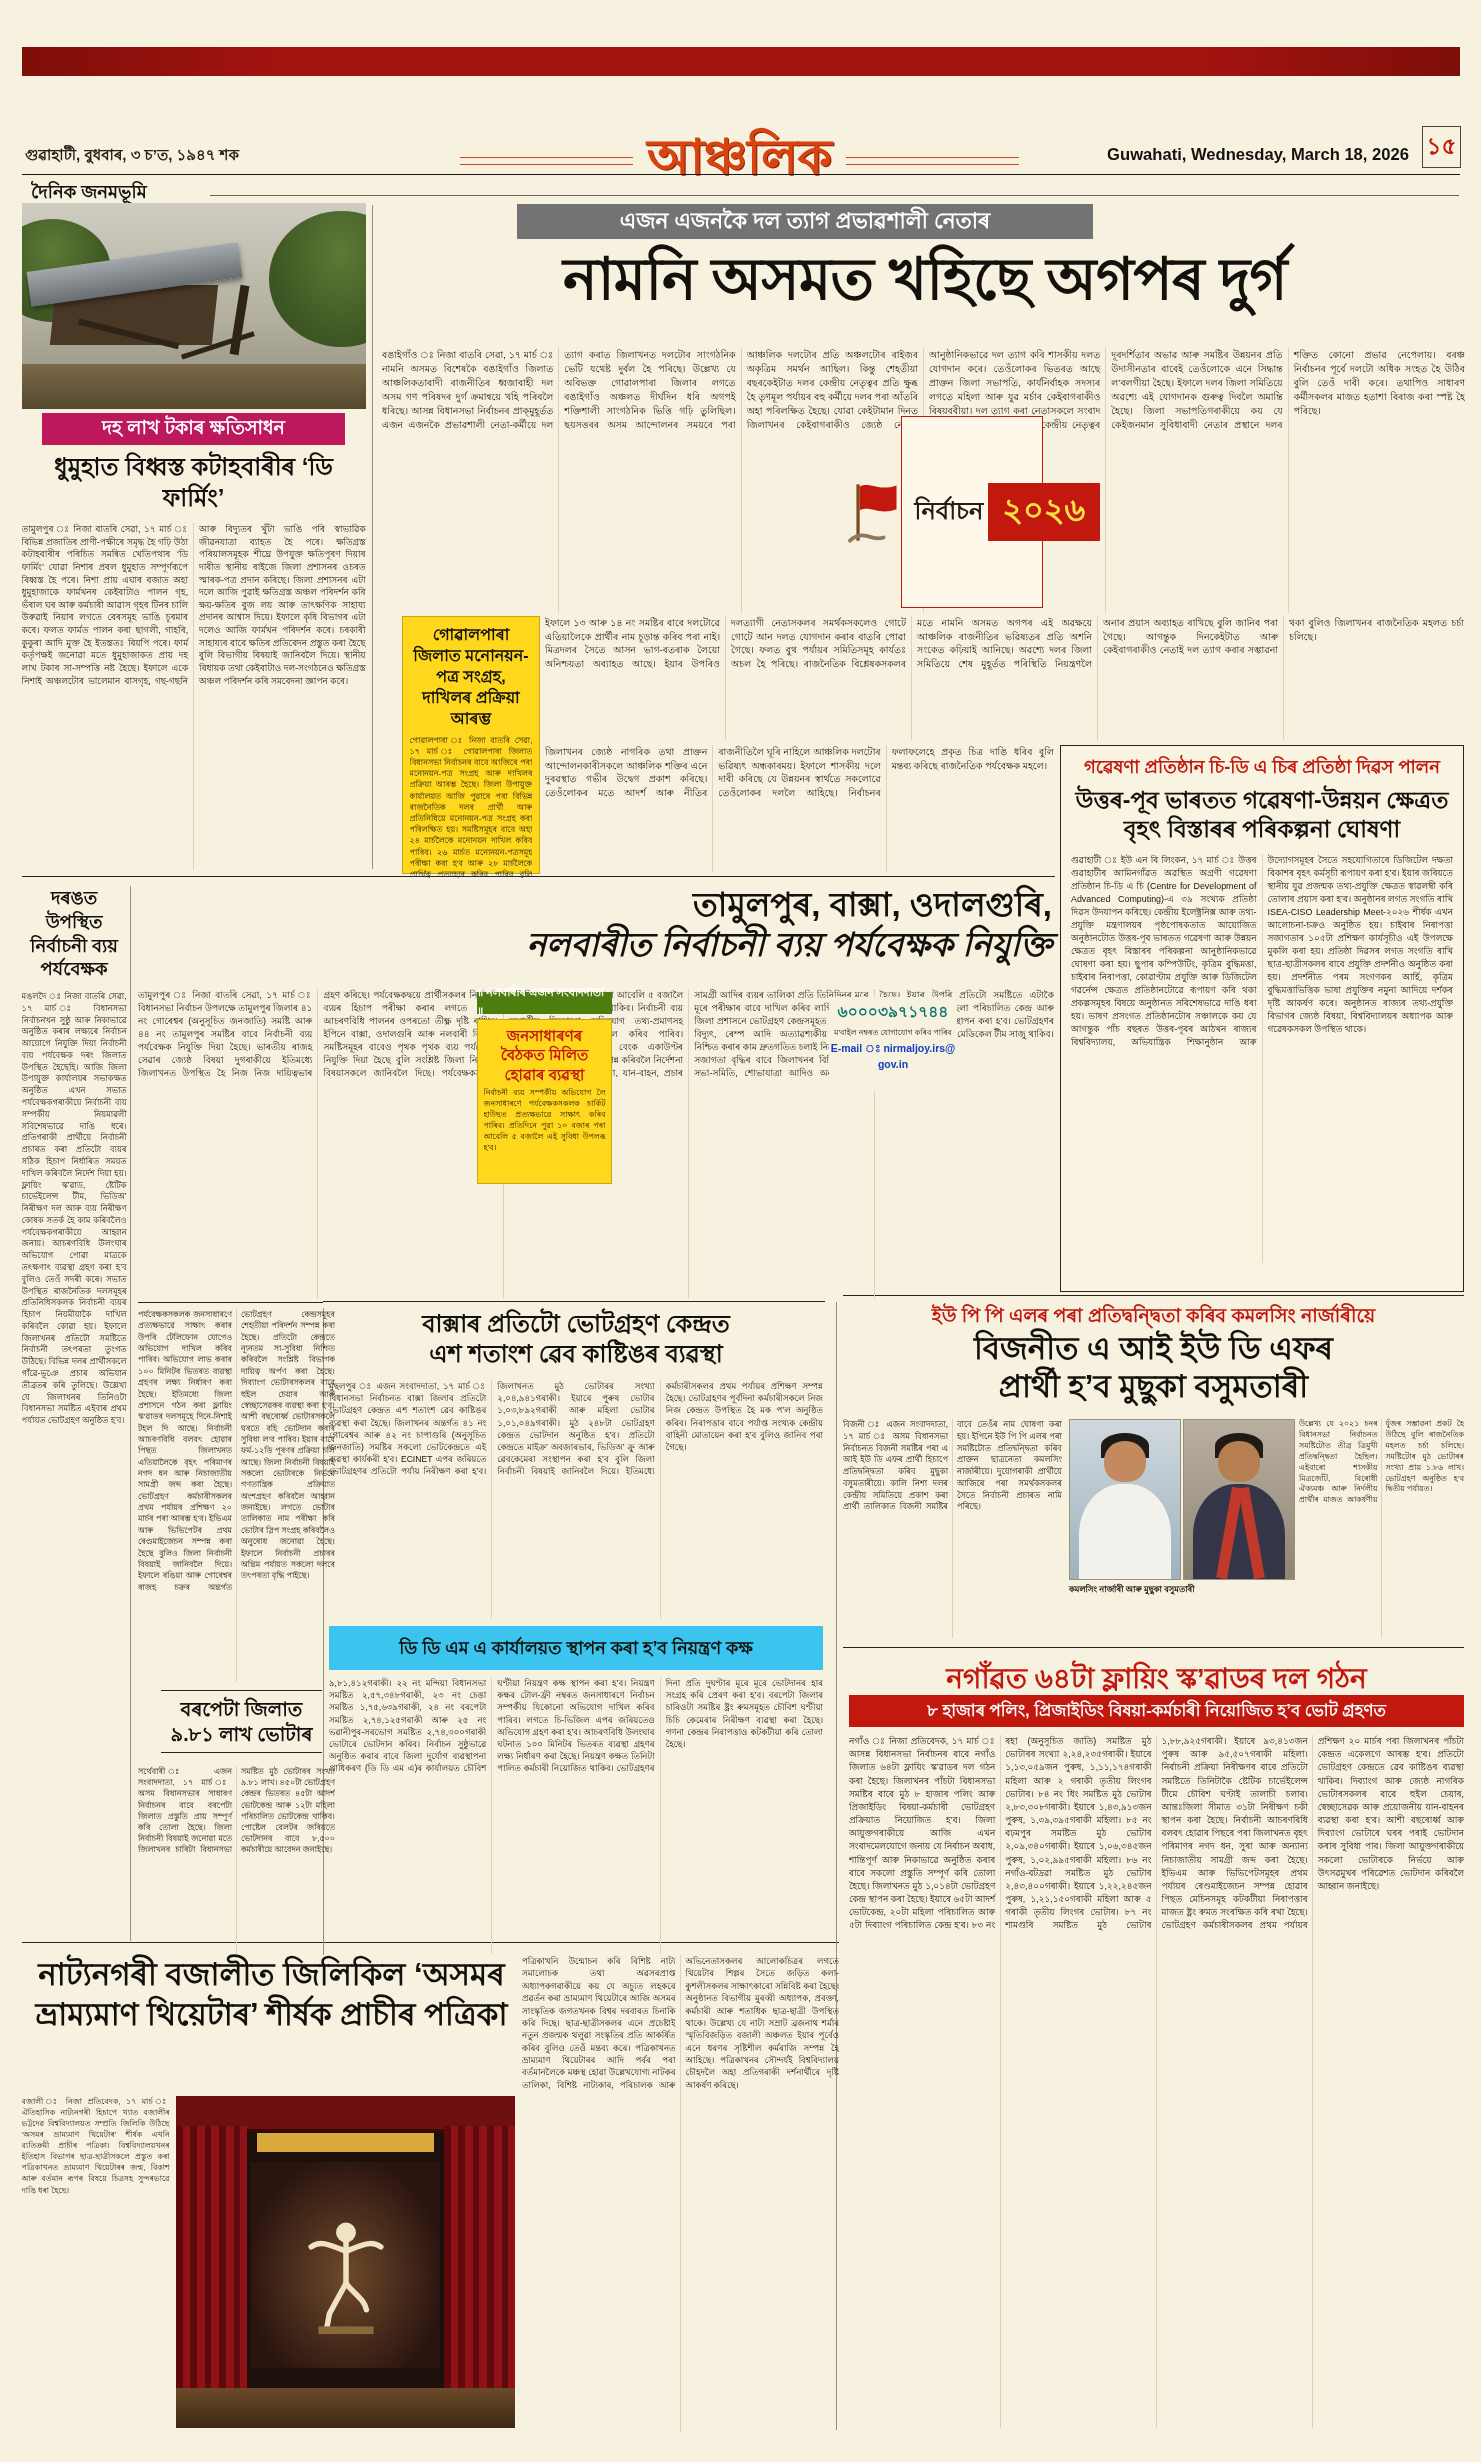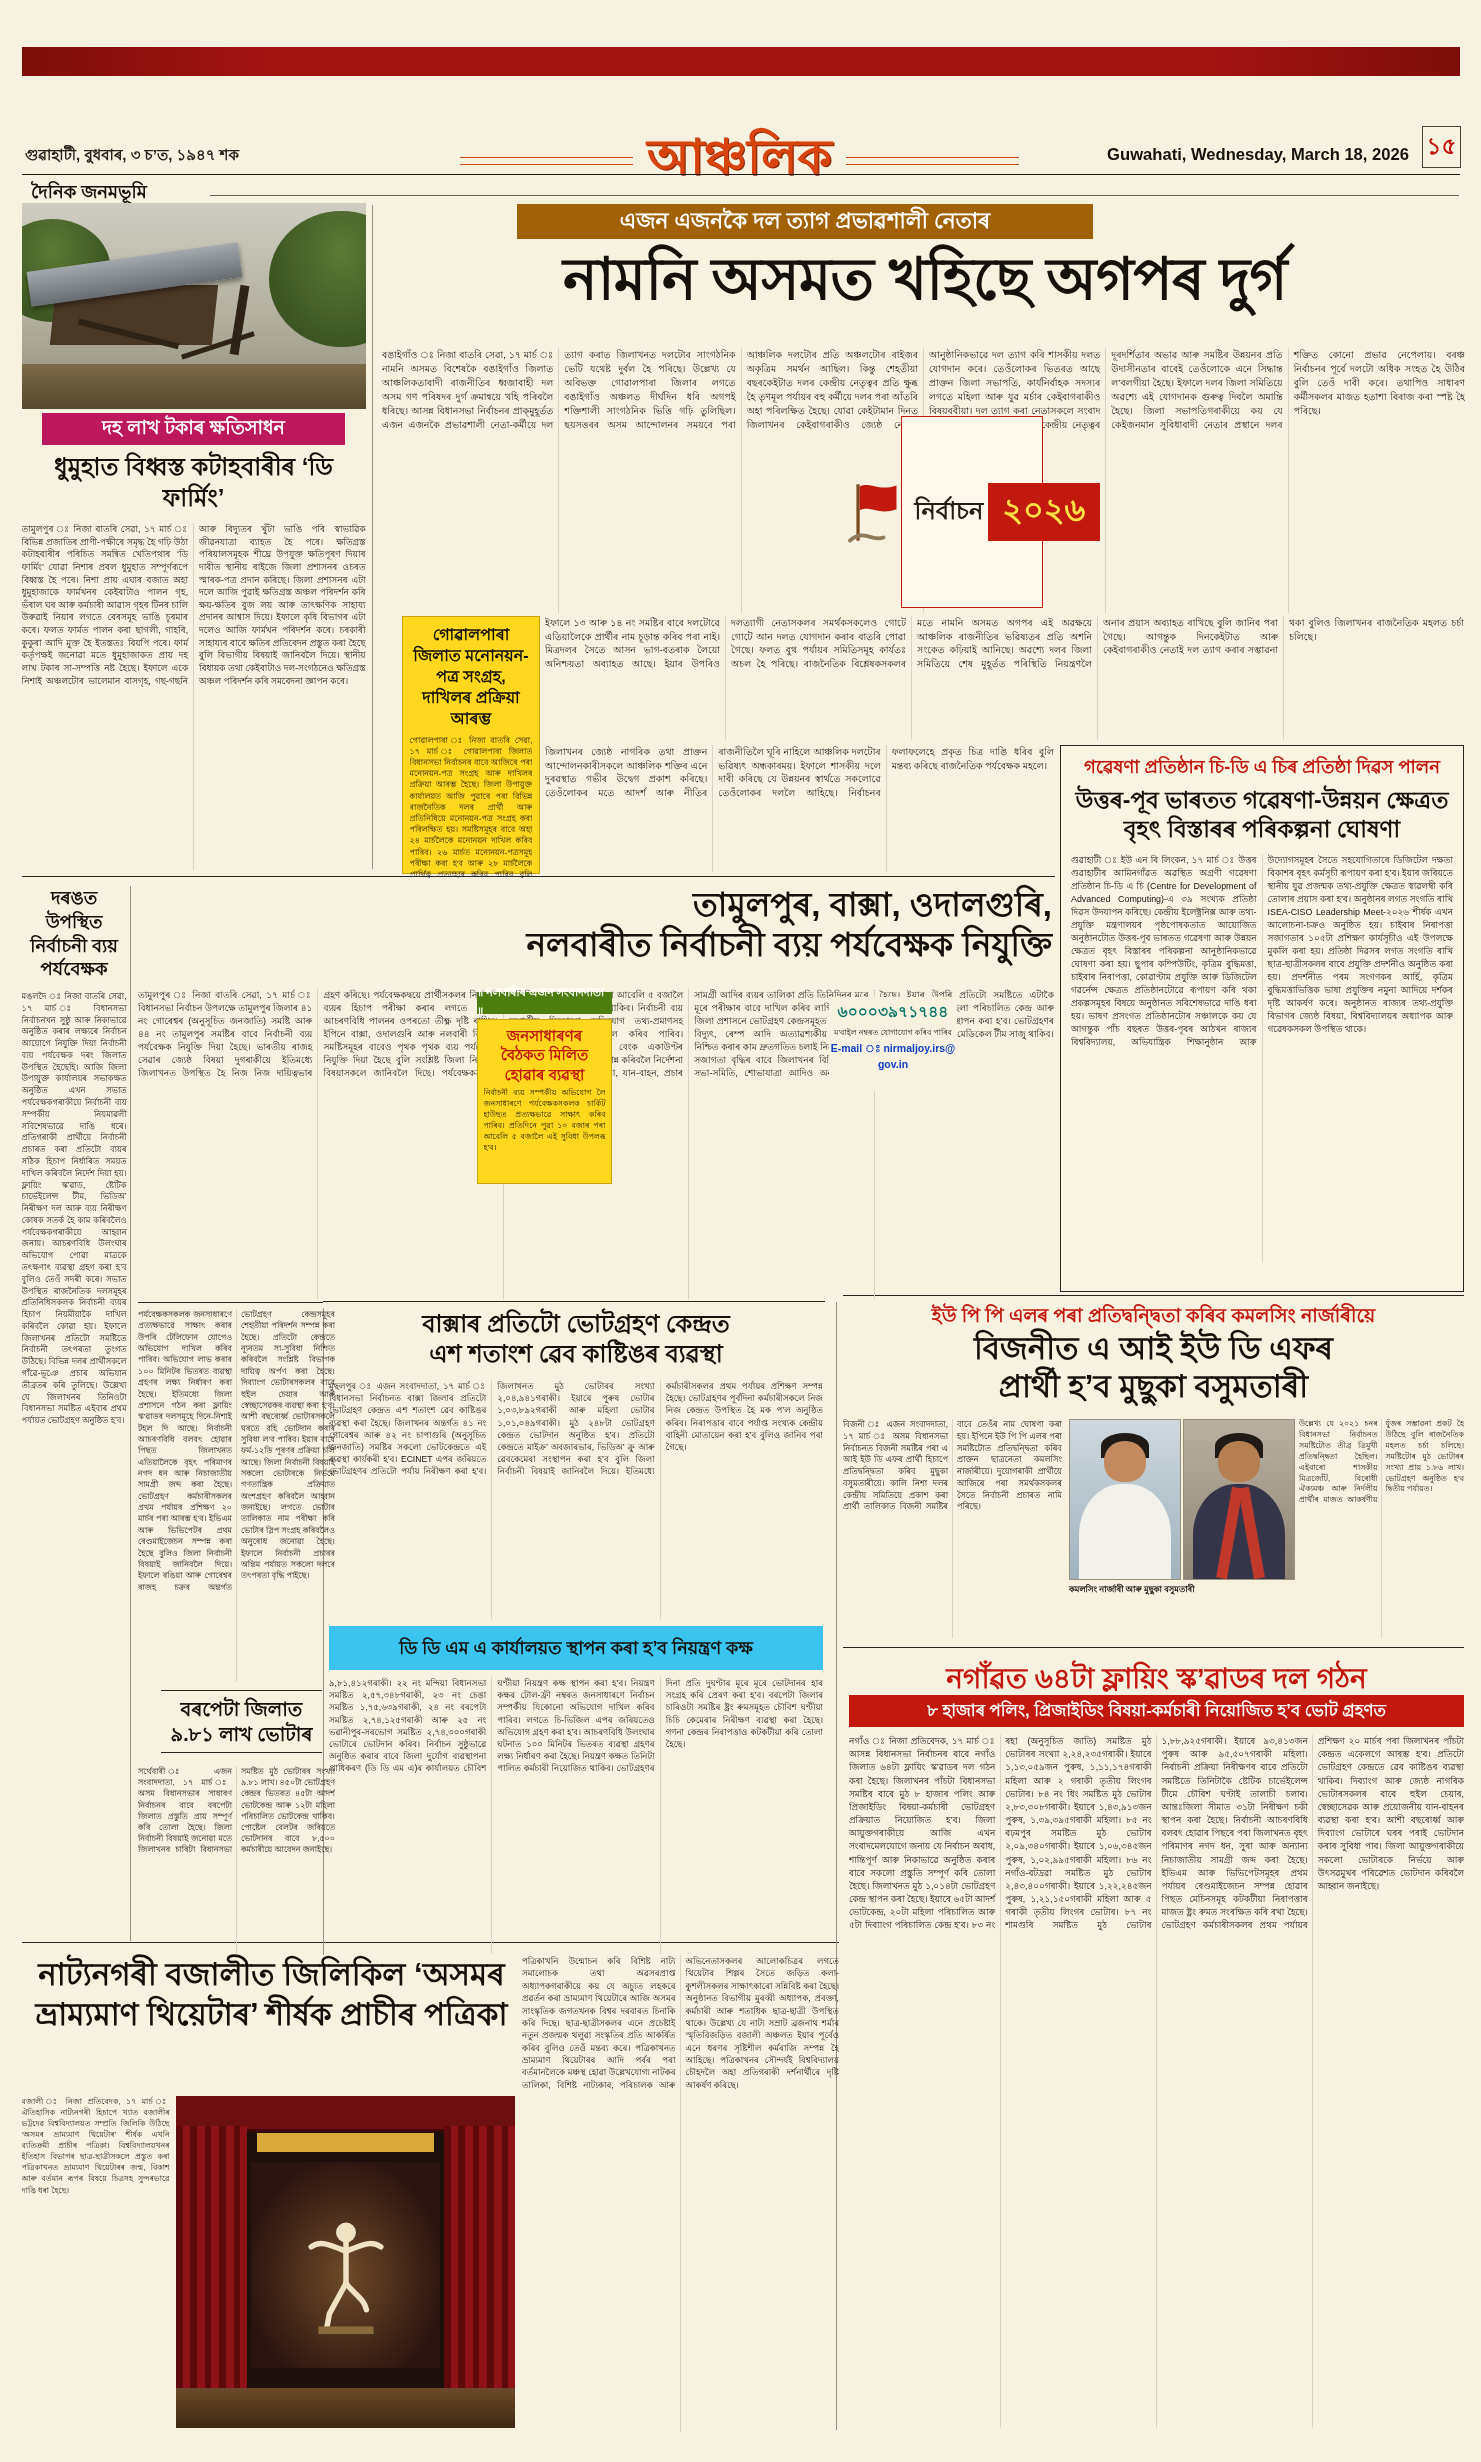--- a/index.html
+++ b/index.html
@@ -69,21 +69,21 @@
     <div class="bar" style="left:46%;top:68%;width:22%;height:2.6%;transform:rotate(-18deg);"></div>
     <div class="bar" style="left:62%;top:40%;width:2.6%;height:34%;transform:rotate(9deg);"></div>
     <div class="ground"></div>
   </div>
   <div class="abs" style="left:42px;top:413px;width:303px;height:32px;background:#be185d;display:flex;align-items:center;justify-content:center;">
     <span style="color:#fff;font-weight:bold;font-size:19px;">দহ লাখ টকাৰ ক্ষতিসাধন</span>
   </div>
   <div class="abs head" style="left:21.6px;top:451px;width:344px;font-size:24px;line-height:1.3;">ধুমুহাত বিধ্বস্ত কটাহবাৰীৰ ‘ডি ফাৰ্মিং’</div>
   <div class="abs cols c2 bt" style="left:21.6px;top:523px;width:344px;height:347px;">তামুলপুৰ ঃ নিজা বাতৰি সেৱা, ১৭ মাৰ্চ ঃ বিভিন্ন প্ৰজাতিৰ প্ৰাণী-পক্ষীৰে সমৃদ্ধ হৈ গঢ়ি উঠা কটাহবাৰীৰ পৰিচিত সমন্বিত খেতিপথাৰ ‘ডি ফাৰ্মিং’ যোৱা নিশাৰ প্ৰবল ধুমুহাত সম্পূৰ্ণৰূপে বিধ্বস্ত হৈ পৰে। নিশা প্ৰায় এঘাৰ বজাত অহা ধুমুহাজাকে ফাৰ্মখনৰ কেইবাটাও পালন গৃহ, ভঁৰাল ঘৰ আৰু কৰ্মচাৰী আৱাস গৃহৰ টিনৰ চালি উৰুৱাই নিয়াৰ লগতে বেৰসমূহ ভাঙি চূৰমাৰ কৰে। ফলত ফাৰ্মত পালন কৰা ছাগলী, গাহৰি, কুকুৰা আদি মুক্ত হৈ ইতস্ততঃ বিয়পি পৰে। ফাৰ্ম কৰ্তৃপক্ষই জনোৱা মতে ধুমুহাজাকত প্ৰায় দহ লাখ টকাৰ সা-সম্পত্তি নষ্ট হৈছে। ইফালে একে নিশাই অঞ্চলটোৰ ভালেমান বাসগৃহ, গছ-গছনি আৰু বিদ্যুতৰ খুঁটা ভাঙি পৰি স্বাভাৱিক জীৱনযাত্ৰা ব্যাহত হৈ পৰে। ক্ষতিগ্ৰস্ত পৰিয়ালসমূহক শীঘ্ৰে উপযুক্ত ক্ষতিপূৰণ দিয়াৰ দাবীত স্থানীয় ৰাইজে জিলা প্ৰশাসনৰ ওচৰত স্মাৰক-পত্ৰ প্ৰদান কৰিছে। জিলা প্ৰশাসনৰ এটা দলে আজি পুৱাই ক্ষতিগ্ৰস্ত অঞ্চল পৰিদৰ্শন কৰি ক্ষয়-ক্ষতিৰ বুজ লয় আৰু তাৎক্ষণিক সাহায্য প্ৰদানৰ আশ্বাস দিয়ে। ইফালে কৃষি বিভাগৰ এটা দলেও আজি ফাৰ্মখন পৰিদৰ্শন কৰে। চৰকাৰী সাহায্যৰ বাবে ক্ষতিৰ প্ৰতিবেদন প্ৰস্তুত কৰা হৈছে বুলি বিভাগীয় বিষয়াই জানিবলৈ দিয়ে। স্থানীয় বিধায়ক তথা কেইবাটাও দল-সংগঠনেও ক্ষতিগ্ৰস্ত অঞ্চল পৰিদৰ্শন কৰি সমবেদনা জ্ঞাপন কৰে।</div>
 
-  <div class="abs" style="left:517px;top:204px;width:576px;height:35px;background:#a16207;display:flex;align-items:center;justify-content:center;">
+  <div class="abs" style="left:517px;top:204px;width:576px;height:35px;background:#737373;display:flex;align-items:center;justify-content:center;">
     <span style="color:#fff;font-weight:bold;font-size:21.6px;">এজন এজনকৈ দল ত্যাগ প্ৰভাৱশালী নেতাৰ</span>
   </div>
   <div class="abs head" style="left:388px;top:247px;width:1074px;font-size:58px;line-height:1.12;letter-spacing:-0.6px;">নামনি অসমত খহিছে অগপৰ দুৰ্গ</div>
 
   <div class="abs cols c6" style="left:382px;top:348px;width:1083px;height:265px;font-size:9.4px;line-height:1.48;">বঙাইগাঁও ঃ নিজা বাতৰি সেৱা, ১৭ মাৰ্চ ঃ নামনি অসমত বিশেষকৈ বঙাইগাঁও জিলাত আঞ্চলিকতাবাদী ৰাজনীতিৰ ধ্বজাবাহী দল অসম গণ পৰিষদৰ দুৰ্গ ক্ৰমান্বয়ে খহি পৰিবলৈ ধৰিছে। আসন্ন বিধানসভা নিৰ্বাচনৰ প্ৰাক্‌মুহূৰ্তত এজন এজনকৈ প্ৰভাৱশালী নেতা-কৰ্মীয়ে দল ত্যাগ কৰাত জিলাখনত দলটোৰ সাংগঠনিক ভেটি যথেষ্ট দুৰ্বল হৈ পৰিছে। উল্লেখ্য যে অবিভক্ত গোৱালপাৰা জিলাৰ লগতে বঙাইগাঁও অঞ্চলত দীৰ্ঘদিন ধৰি অগপই শক্তিশালী সাংগঠনিক ভিত্তি গঢ়ি তুলিছিল। ছয়সত্তৰৰ অসম আন্দোলনৰ সময়ৰে পৰা আঞ্চলিক দলটোৰ প্ৰতি অঞ্চলটোৰ ৰাইজৰ অকৃত্ৰিম সমৰ্থন আছিল। কিন্তু শেহতীয়া বছৰকেইটাত দলৰ কেন্দ্ৰীয় নেতৃত্বৰ প্ৰতি ক্ষুব্ধ হৈ তৃণমূল পৰ্যায়ৰ বহু কৰ্মীয়ে দলৰ পৰা আঁতৰি অহা পৰিলক্ষিত হৈছে। যোৱা কেইটামান দিনত জিলাখনৰ কেইবাগৰাকীও জ্যেষ্ঠ নেতাই আনুষ্ঠানিকভাৱে দল ত্যাগ কৰি শাসকীয় দলত যোগদান কৰে। তেওঁলোকৰ ভিতৰত আছে প্ৰাক্তন জিলা সভাপতি, কাৰ্যনিৰ্বাহক সদস্যৰ লগতে মহিলা আৰু যুৱ মৰ্চাৰ কেইবাগৰাকীও বিষয়ববীয়া। দল ত্যাগ কৰা নেতাসকলে সংবাদ মাধ্যমৰ আগত কয় যে দলৰ কেন্দ্ৰীয় নেতৃত্বৰ দূৰদৰ্শিতাৰ অভাৱ আৰু সমষ্টিৰ উন্নয়নৰ প্ৰতি উদাসীনতাৰ বাবেই তেওঁলোকে এনে সিদ্ধান্ত ল’বলগীয়া হৈছে। ইফালে দলৰ জিলা সমিতিয়ে অৱশ্যে এই যোগদানক গুৰুত্ব দিবলৈ অমান্তি হৈছে। জিলা সভাপতিগৰাকীয়ে কয় যে কেইজনমান সুবিধাবাদী নেতাৰ প্ৰস্থানে দলৰ শক্তিত কোনো প্ৰভাৱ নেপেলায়। বৰঞ্চ নিৰ্বাচনৰ পূৰ্বে দলটো অধিক সংহত হৈ উঠিব বুলি তেওঁ দাবী কৰে। তথাপিও সাধাৰণ কৰ্মীসকলৰ মাজত হতাশা বিৰাজ কৰা স্পষ্ট হৈ পৰিছে।</div>
 
   <div class="abs" style="left:901px;top:416px;width:140px;height:190px;background:#fdf8ea;border:1.1px solid #c2180d;display:flex;flex-direction:row;align-items:center;justify-content:center;gap:4.4px;">
     <span style="line-height:0;">
       <svg width="66" height="65" viewBox="0 0 120 120">
         <rect x="22" y="8" width="6" height="104" fill="#7a4a1f"></rect>
@@ -120,21 +120,21 @@
   <div class="abs hline" style="left:21.6px;top:1942px;width:817px;"></div>
   <div class="abs hline" style="left:138px;top:1302px;width:185px;border-top-width:0.8px;"></div>
   <div class="abs vline" style="left:836px;top:1302px;height:1128px;"></div>
   <div class="abs vline" style="left:323px;top:1308px;height:647px;"></div>
 
   <div class="abs head" style="left:21.6px;top:887px;width:105px;font-size:18px;line-height:1.32;">দৰঙত উপস্থিত নিৰ্বাচনী ব্যয় পৰ্যবেক্ষক</div>
   <div class="abs bt" style="left:21.6px;top:991px;width:105px;height:946px;font-size:8.3px;line-height:1.42;text-align:justify;overflow:hidden;">মঙলদৈ ঃ নিজা বাতৰি সেৱা, ১৭ মাৰ্চ ঃ বিধানসভা নিৰ্বাচনখন সুষ্ঠু আৰু নিকাভাৱে অনুষ্ঠিত কৰাৰ লক্ষ্যৰে নিৰ্বাচন আয়োগে নিযুক্তি দিয়া নিৰ্বাচনী ব্যয় পৰ্যবেক্ষক দৰং জিলাত উপস্থিত হৈছেহি। আজি জিলা উপায়ুক্ত কাৰ্যালয়ৰ সভাকক্ষত অনুষ্ঠিত এখন সভাত পৰ্যবেক্ষকগৰাকীয়ে নিৰ্বাচনী ব্যয় সম্পৰ্কীয় নিয়মাৱলী সবিশেষভাৱে দাঙি ধৰে। প্ৰতিগৰাকী প্ৰাৰ্থীয়ে নিৰ্বাচনী প্ৰচাৰত কৰা প্ৰতিটো ব্যয়ৰ সঠিক হিচাপ নিৰ্ধাৰিত সময়ত দাখিল কৰিবলৈ নিৰ্দেশ দিয়া হয়। ফ্লায়িং স্ক’ৱাড, ষ্টেটিক চাৰ্ভেইলেন্স টীম, ভিডিঅ’ নিৰীক্ষণ দল আৰু ব্যয় নিৰীক্ষণ কোষক সতৰ্ক হৈ কাম কৰিবলৈও পৰ্যবেক্ষকগৰাকীয়ে আহ্বান জনায়। আচৰণবিধি উলংঘাৰ অভিযোগ পোৱা মাত্ৰকে তৎক্ষণাৎ ব্যৱস্থা গ্ৰহণ কৰা হ’ব বুলিও তেওঁ সদৰী কৰে। সভাত উপস্থিত ৰাজনৈতিক দলসমূহৰ প্ৰতিনিধিসকলক নিৰ্বাচনী ব্যয়ৰ হিচাপ নিয়মীয়াকৈ দাখিল কৰিবলৈ কোৱা হয়। ইফালে জিলাখনৰ প্ৰতিটো সমষ্টিতে নিৰ্বাচনী তৎপৰতা তুংগত উঠিছে। বিভিন্ন দলৰ প্ৰাৰ্থীসকলে গাঁৱে-ভূঞে প্ৰচাৰ অভিযান তীব্ৰতৰ কৰি তুলিছে। উল্লেখ্য যে জিলাখনৰ তিনিওটা বিধানসভা সমষ্টিত এইবাৰ প্ৰথম পৰ্যায়ত ভোটগ্ৰহণ অনুষ্ঠিত হ’ব।</div>
 
   <div class="abs head" style="left:138px;top:885px;width:914px;font-size:33px;line-height:1.22;text-align:right;">
     <span style="display:block;">তামুলপুৰ, বাক্সা, ওদালগুৰি,</span>
-    <span style="display:block;">নলবাৰীত নিৰ্বাচনী ব্যয় পৰ্যবেক্ষক নিযুক্তি</span>
+    <span style="display:block;font-style:italic;">নলবাৰীত নিৰ্বাচনী ব্যয় পৰ্যবেক্ষক নিযুক্তি</span>
   </div>
   <div class="abs cols c5" style="left:138px;top:989px;width:916px;height:310px;font-size:9px;line-height:1.45;">তামুলপুৰ ঃ নিজা বাতৰি সেৱা, ১৭ মাৰ্চ ঃ বিধানসভা নিৰ্বাচন উপলক্ষে তামুলপুৰ জিলাৰ ৪১ নং গোৰেশ্বৰ (অনুসূচিত জনজাতি) সমষ্টি আৰু ৪৪ নং তামুলপুৰ সমষ্টিৰ বাবে নিৰ্বাচনী ব্যয় পৰ্যবেক্ষক নিযুক্তি দিয়া হৈছে। ভাৰতীয় ৰাজহ সেৱাৰ জ্যেষ্ঠ বিষয়া দুগৰাকীয়ে ইতিমধ্যে জিলাখনত উপস্থিত হৈ নিজ নিজ দায়িত্বভাৰ গ্ৰহণ কৰিছে। পৰ্যবেক্ষকদ্বয়ে প্ৰাৰ্থীসকলৰ নিৰ্বাচনী ব্যয়ৰ হিচাপ পৰীক্ষা কৰাৰ লগতে আদৰ্শ আচৰণবিধি পালনৰ ওপৰতো তীক্ষ্ণ দৃষ্টি ৰাখিব। ইপিনে বাক্সা, ওদালগুৰি আৰু নলবাৰী জিলাৰ সমষ্টিসমূহৰ বাবেও পৃথক পৃথক ব্যয় পৰ্যবেক্ষক নিযুক্তি দিয়া হৈছে বুলি সংশ্লিষ্ট জিলা নিৰ্বাচনী বিষয়াসকলে জানিবলৈ দিছে। পৰ্যবেক্ষকসকলে প্ৰতিদিনে পুৱা ১০ বজাৰ পৰা আবেলি ৫ বজালৈ চাৰ্কিট হাউছত উপলব্ধ হৈ থাকিব। নিৰ্বাচনী ব্যয় সম্পৰ্কীয় যিকোনো অভিযোগ তথ্য-প্ৰমাণসহ তেওঁলোকৰ ওচৰত দাখিল কৰিব পাৰিব। প্ৰাৰ্থীসকলে খোলা পৃথক বেংক একাউণ্টৰ জৰিয়তেহে নিৰ্বাচনী ব্যয় সম্পন্ন কৰিবলৈ নিৰ্দেশনা জাৰি কৰা হৈছে। প্ৰচাৰ সভা, যান-বাহন, প্ৰচাৰ সামগ্ৰী আদিৰ ব্যয়ৰ তালিকা প্ৰতি তিনিদিনৰ মূৰে মূৰে পৰীক্ষাৰ বাবে দাখিল কৰিব লাগিব। ইফালে জিলা প্ৰশাসনে ভোটগ্ৰহণ কেন্দ্ৰসমূহত খোৱাপানী, বিদ্যুৎ, ৰেম্প আদি অত্যাৱশ্যকীয় সা-সুবিধা নিশ্চিত কৰাৰ কাম দ্ৰুতগতিত চলাই নিছে। ভোটাৰ সজাগতা বৃদ্ধিৰ বাবে জিলাখনৰ বিভিন্ন প্ৰান্তত সভা-সমিতি, শোভাযাত্ৰা আদিও অনুষ্ঠিত কৰা হৈছে। ইয়াৰ উপৰি প্ৰতিটো সমষ্টিতে এটাকৈ আদৰ্শ ভোটকেন্দ্ৰ, মহিলা পৰিচালিত কেন্দ্ৰ আৰু যুৱ পৰিচালিত কেন্দ্ৰ স্থাপন কৰা হ’ব। ভোটগ্ৰহণৰ দিনা প্ৰতিটো কেন্দ্ৰতে মেডিকেল টীম সাজু থাকিব।</div>
 
   <div class="abs" style="left:477px;top:992px;width:135px;height:22px;background:#4d7c0f;display:flex;align-items:center;justify-content:flex-start;">
     <span style="color:#fff;font-size:11px;font-weight:bold;">॥ নলবাৰীৰ এজন সংবাদদাতা ॥</span>
   </div>
   <div class="abs" style="left:477px;top:1019px;width:135px;height:165px;background:#ffd71c;border:0.6px solid #caa70e;padding:5.5px;box-sizing:border-box;">
     <div class="head" style="font-size:15px;line-height:1.3;color:#c2180d;margin-bottom:4.4px;">জনসাধাৰণৰ বৈঠকত মিলিত হোৱাৰ ব্যৱস্থা</div>
     <div style="font-size:7.8px;line-height:1.4;text-align:justify;overflow:hidden;height:87px;">নিৰ্বাচনী ব্যয় সম্পৰ্কীয় অভিযোগ লৈ জনসাধাৰণে পৰ্যবেক্ষকসকলক চাৰ্কিট হাউছত প্ৰত্যক্ষভাৱে সাক্ষাৎ কৰিব পাৰিব। প্ৰতিদিনে পুৱা ১০ বজাৰ পৰা আবেলি ৫ বজালৈ এই সুবিধা উপলব্ধ হ’ব।</div>
   </div>

